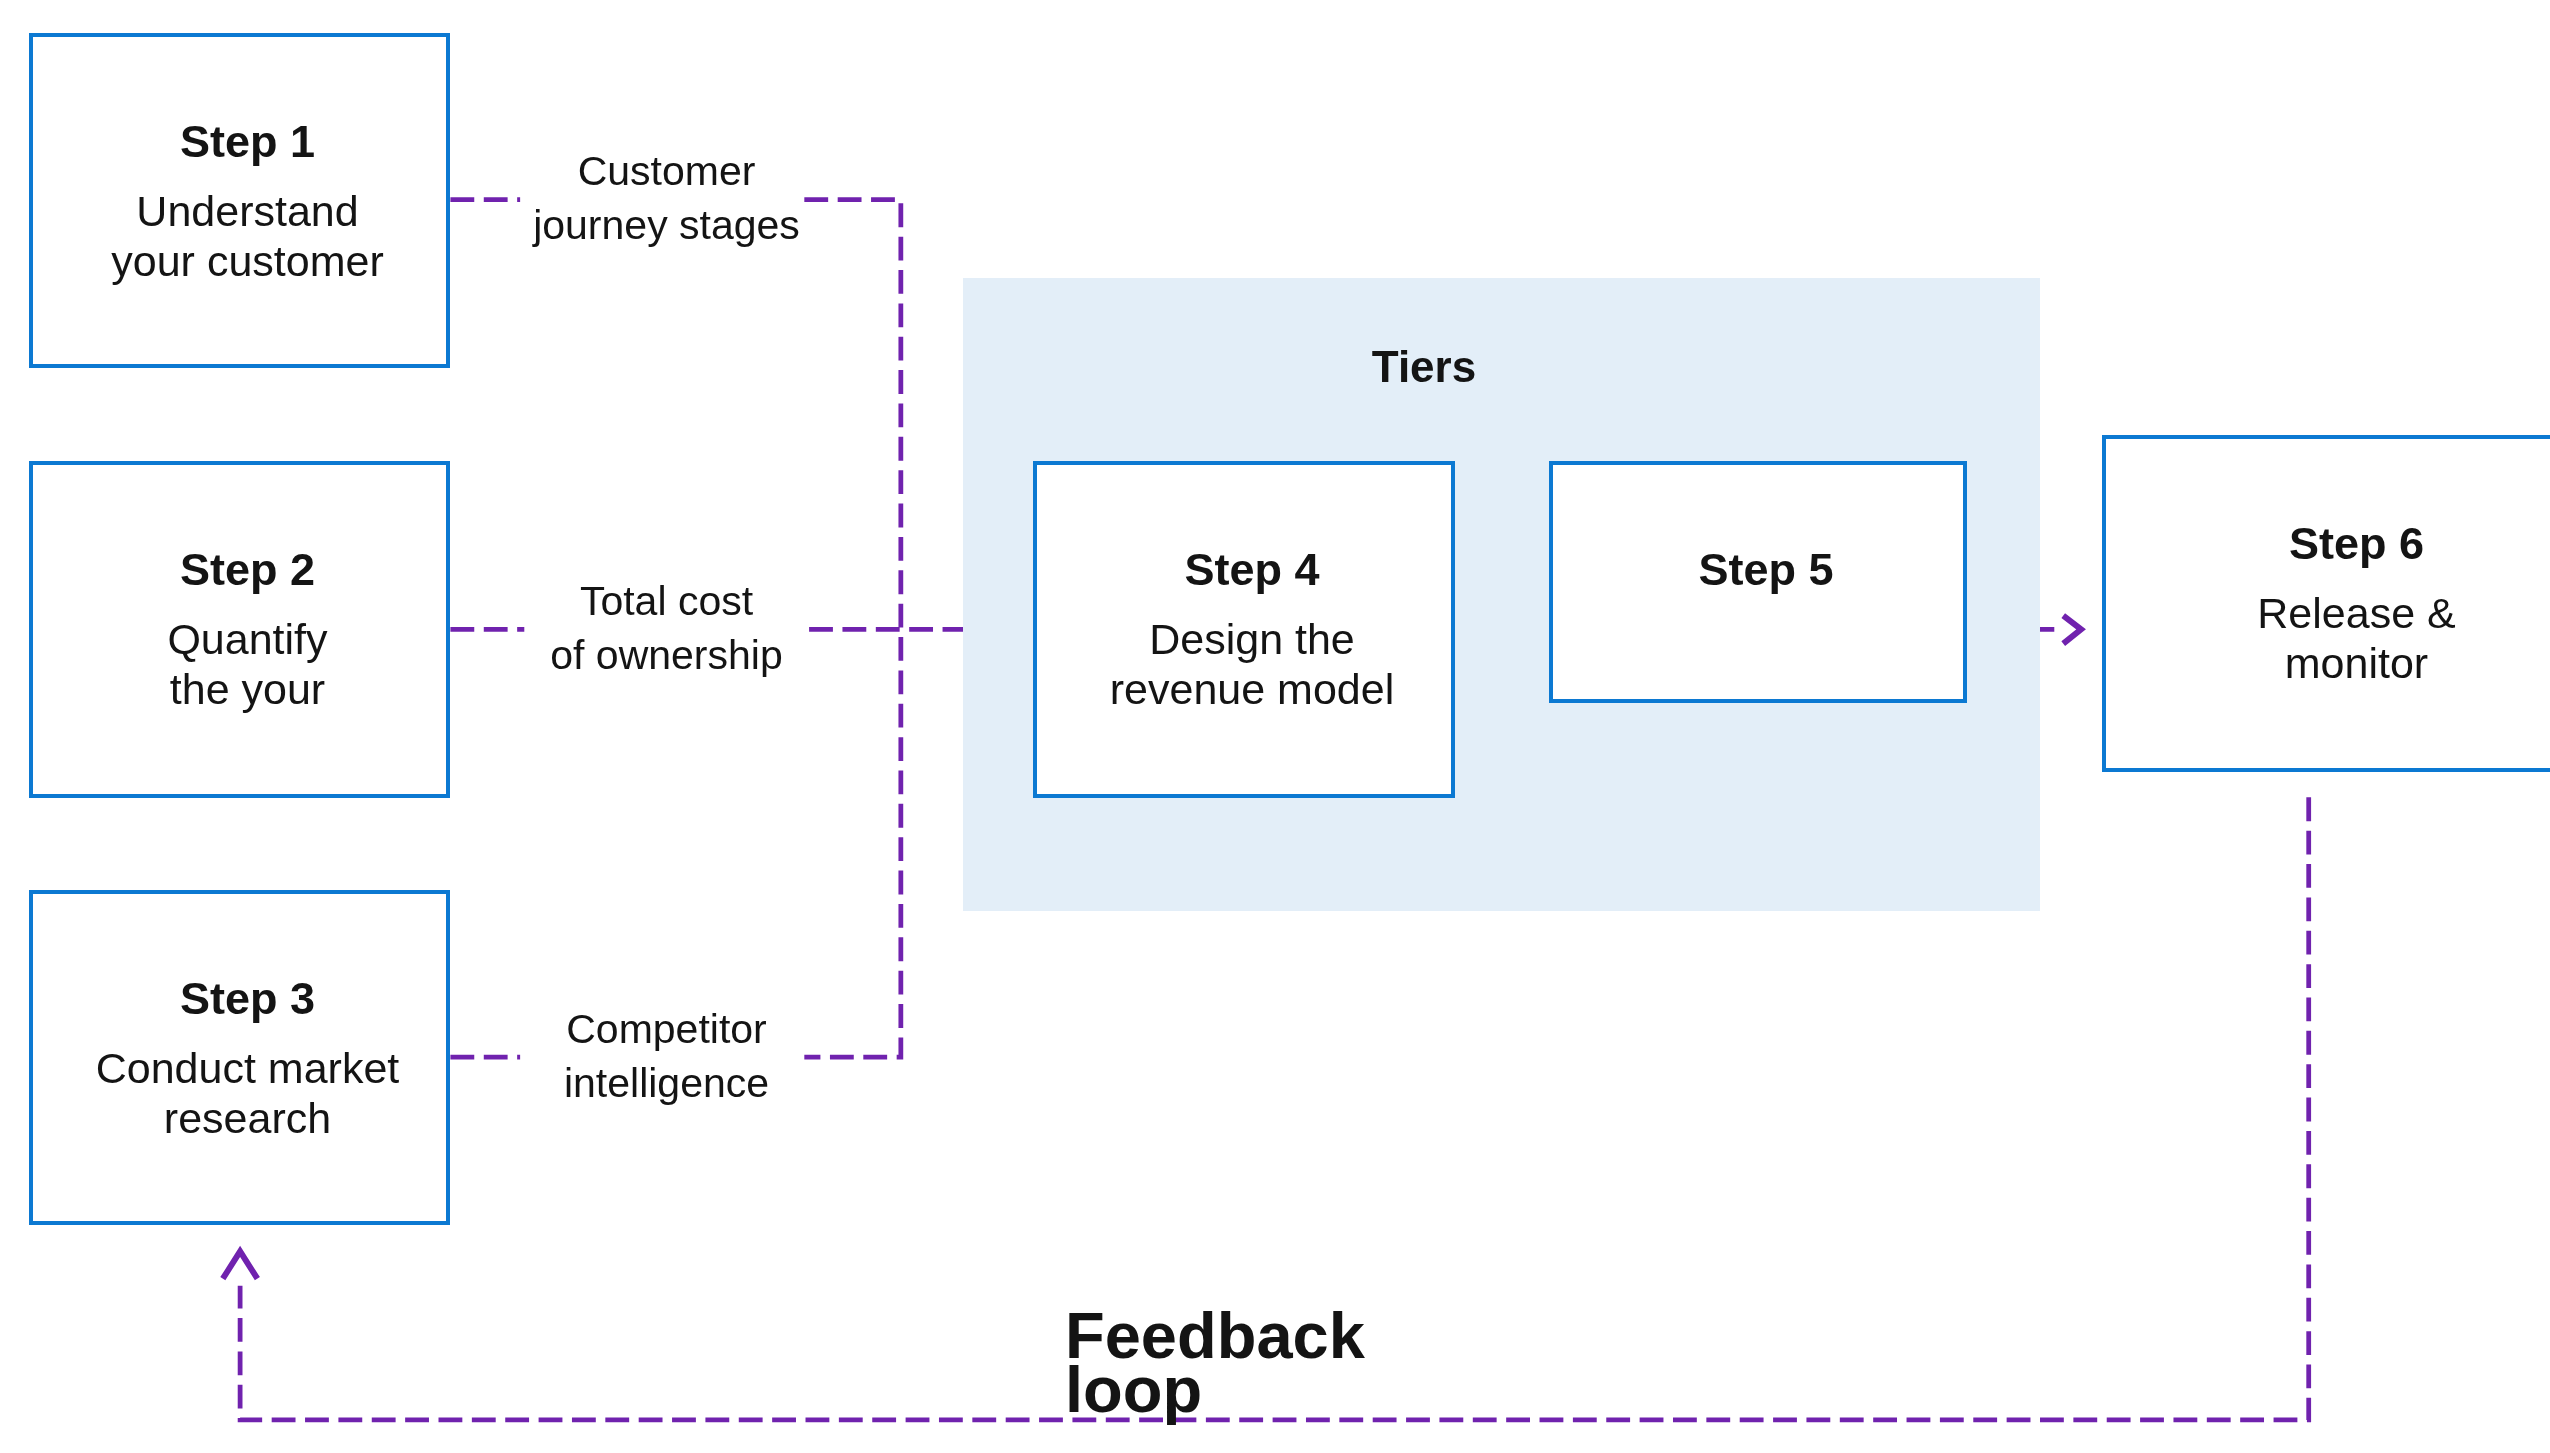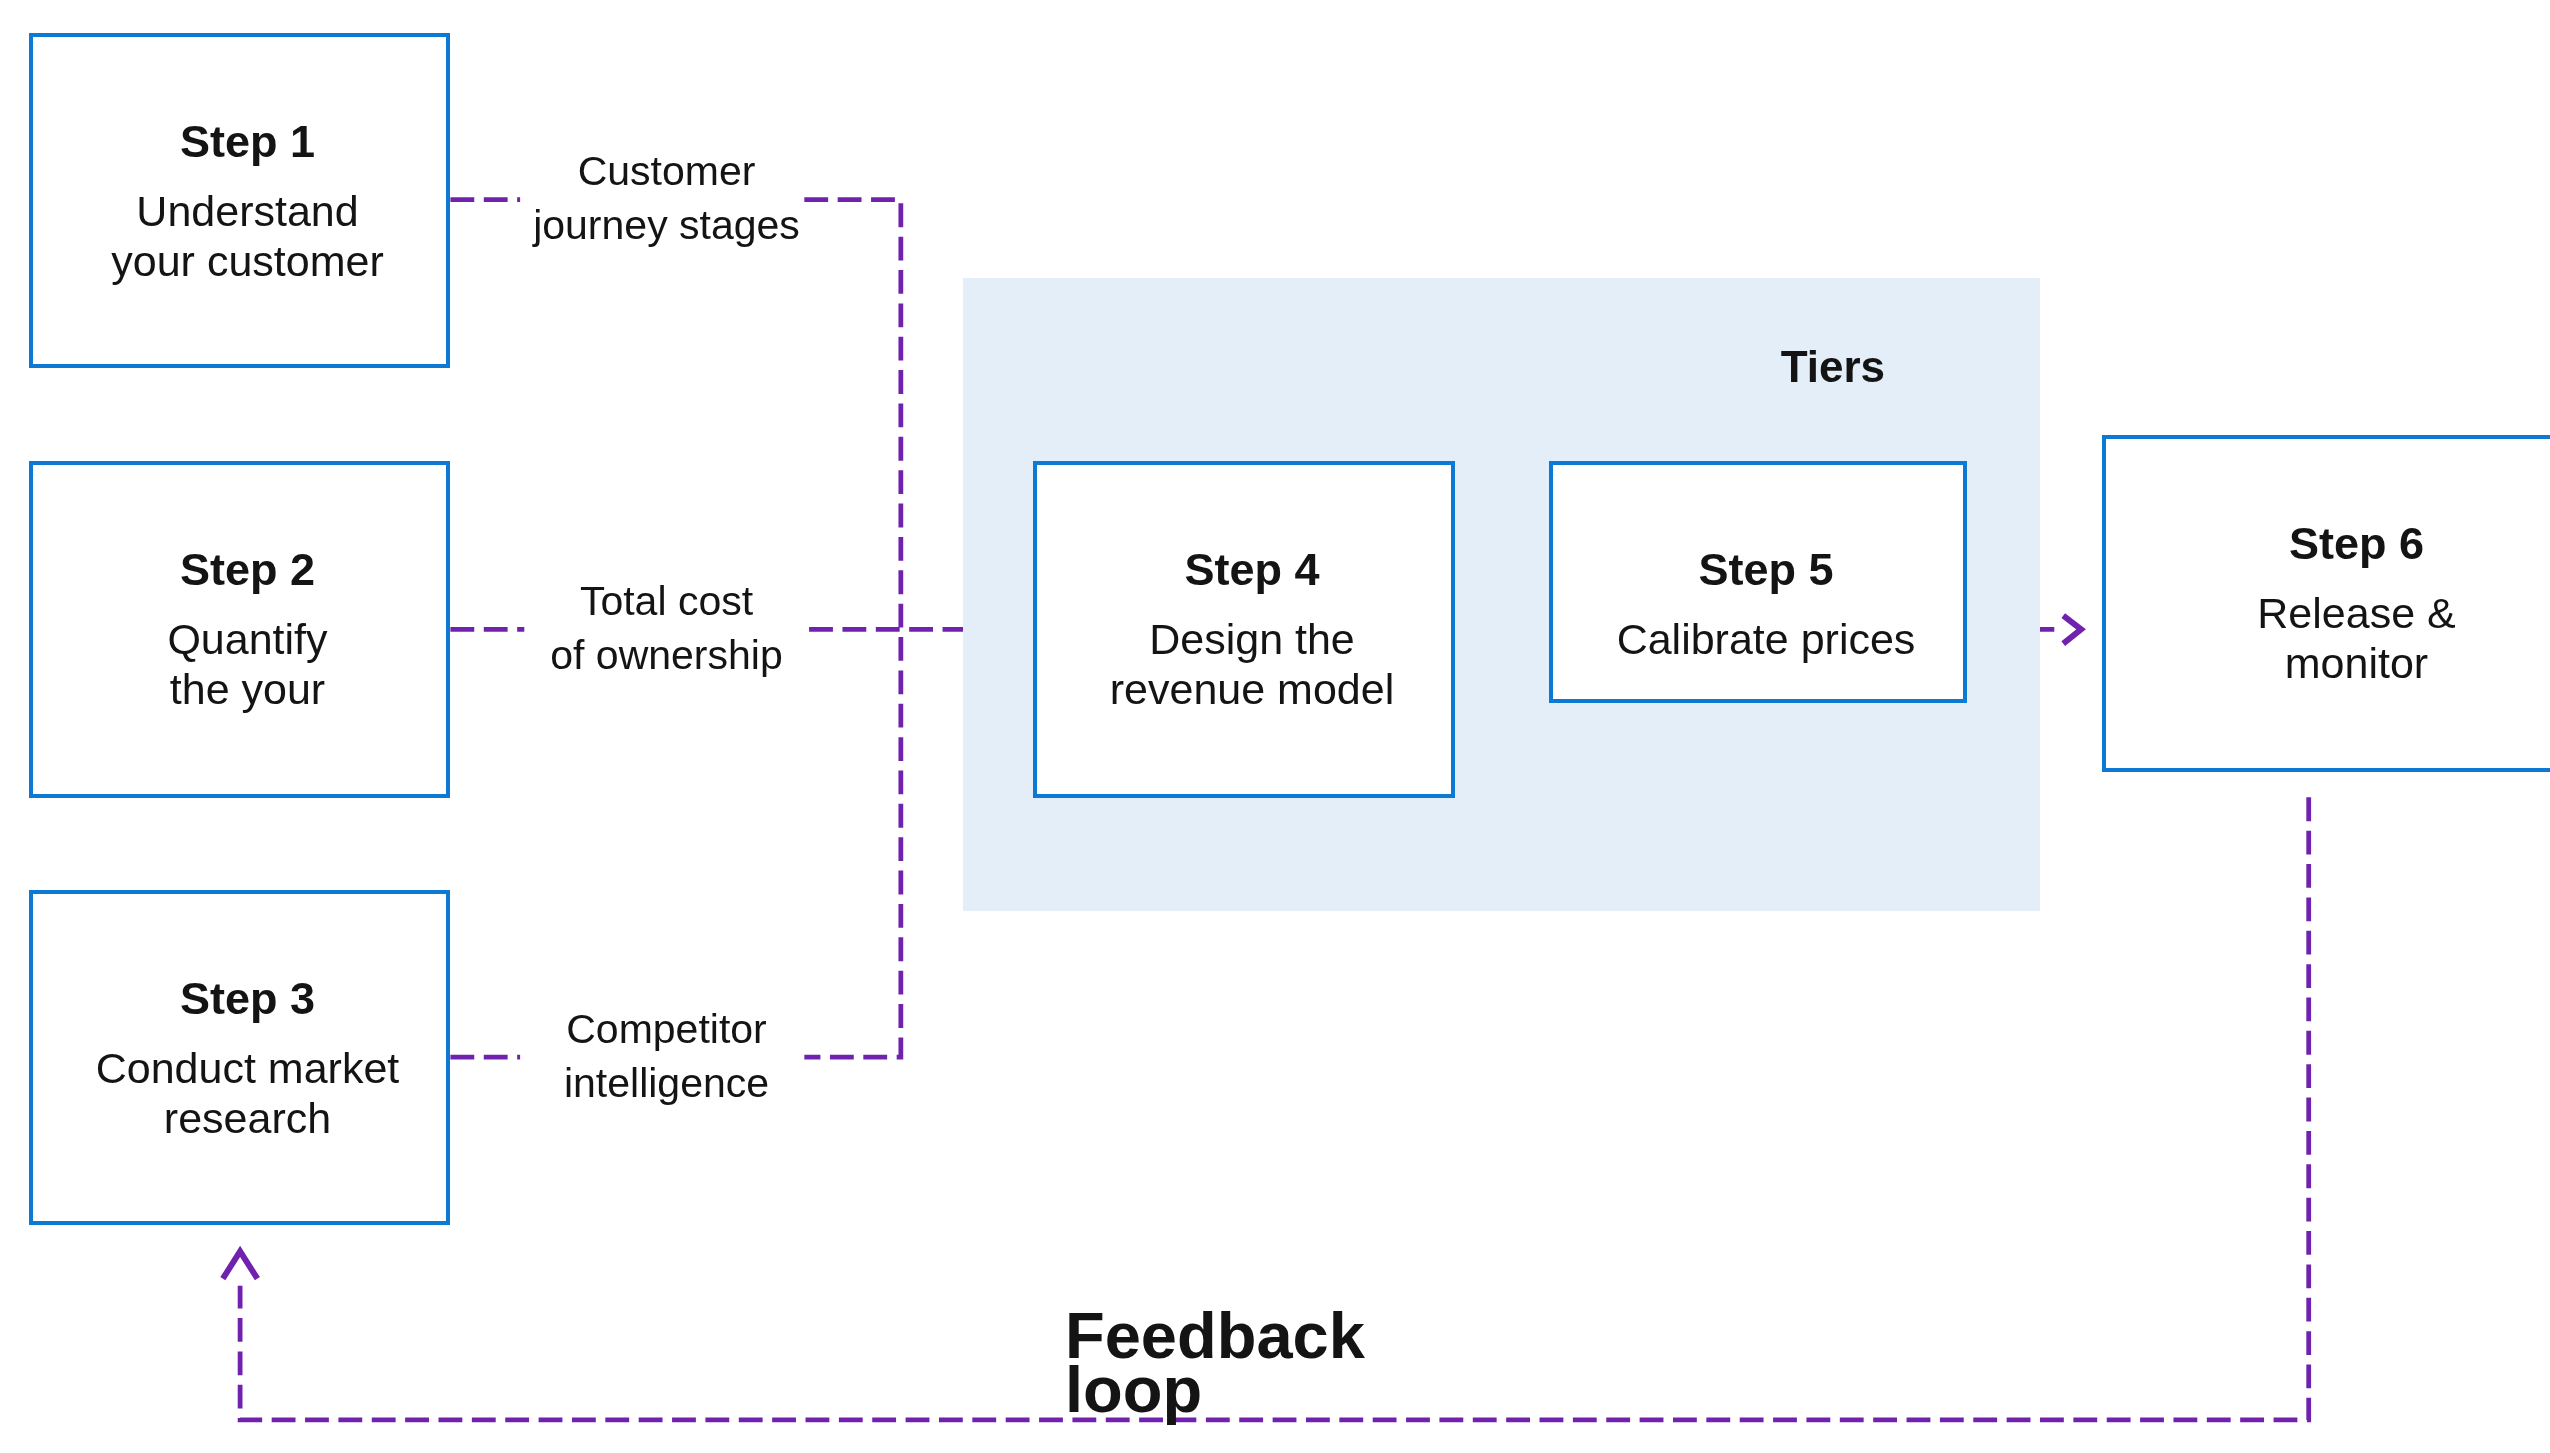--- a/index.html
+++ b/index.html
@@ -29,21 +29,21 @@
     top: 278px;
     width: 1077px;
     height: 633px;
     background: #E3EEF8;
   }
   .group-title {
     position: absolute;
     left: 963px;
     top: 341px;
     width: 922px;
-    text-align: right;
+    text-align: center;
     font-size: 44px;
     font-weight: 700;
     line-height: 52px;
   }
   .step-box {
     position: absolute;
     box-sizing: border-box;
     border: 4.8px solid #0C79D2;
     background: #ffffff;
     padding-top: 76px;
@@ -159,23 +159,20 @@
   <div class="step-box box-4">
     <div class="step-title">Step 4</div>
     <div class="step-body">
       <div>Design the</div>
       <div>revenue model</div>
     </div>
   </div>
 
   <div class="step-box box-5">
     <div class="step-title">Step 5</div>
-    <div class="step-body">
-      <div>Calibrate prices</div>
-    </div>
   </div>
 
   <div class="step-box box-6">
     <div class="step-title">Step 6</div>
     <div class="step-body">
       <div>Release &amp;</div>
       <div>monitor</div>
     </div>
   </div>
 

